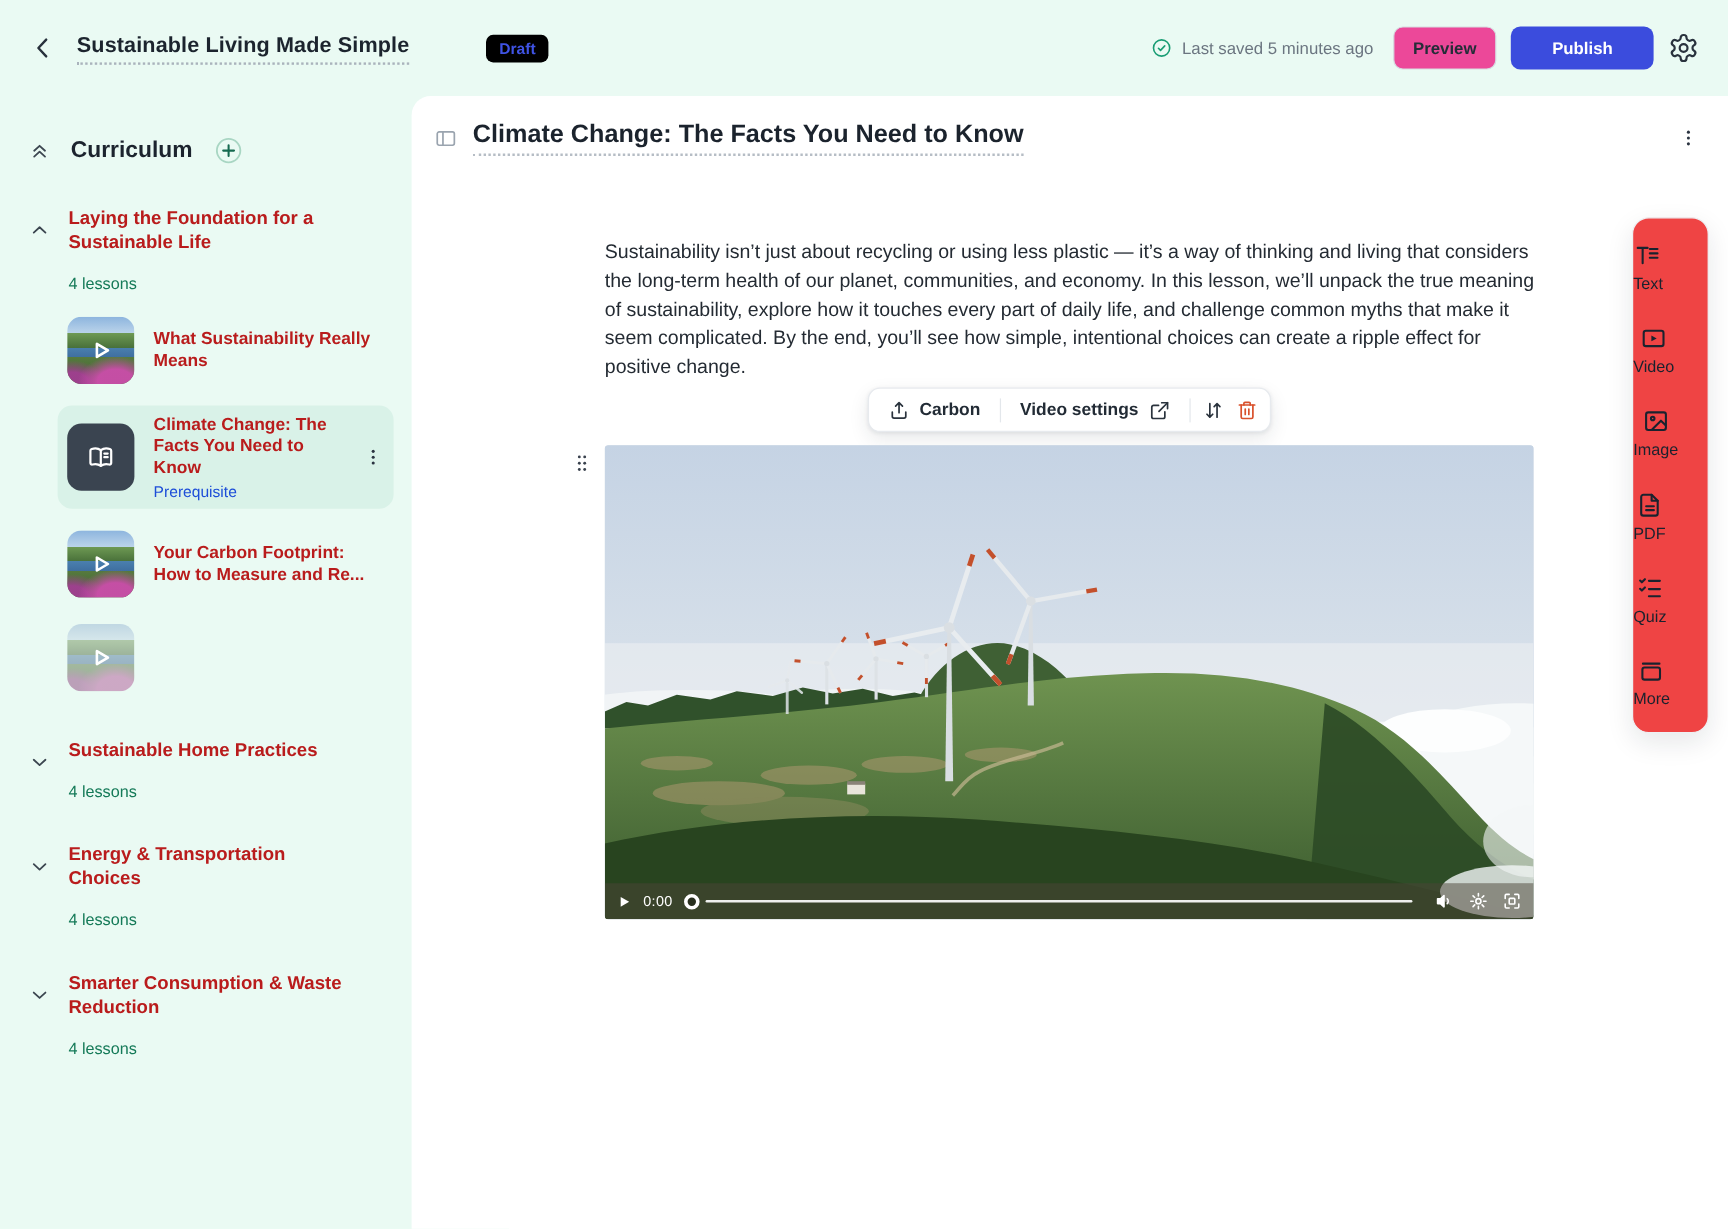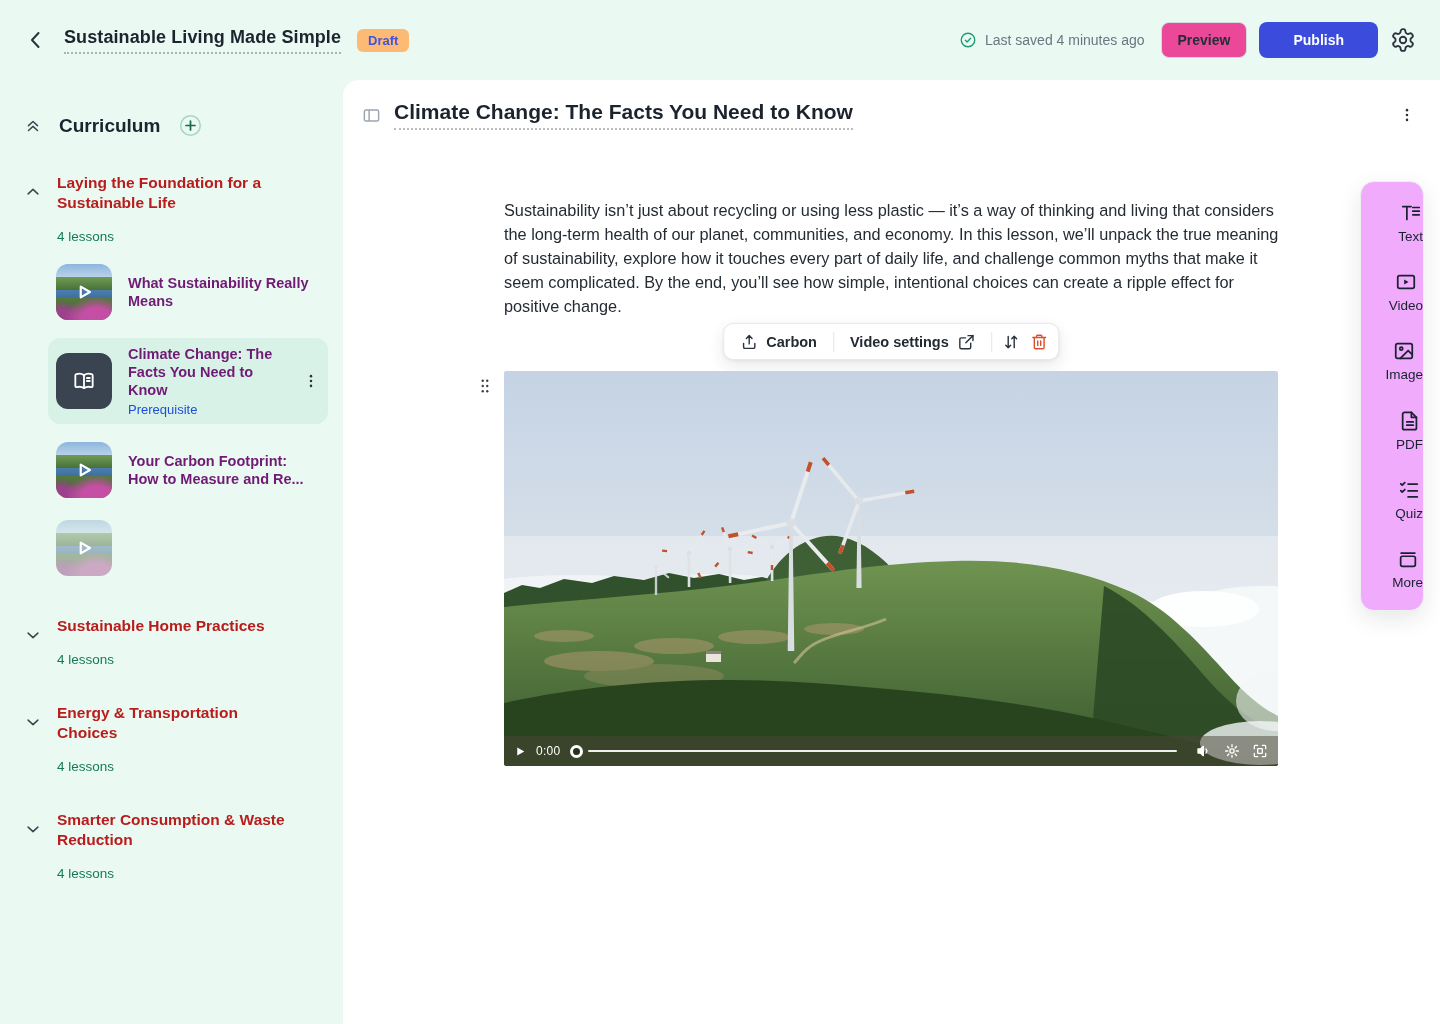--- a/index.html
+++ b/index.html
@@ -8,22 +8,22 @@
   button{font-family:inherit;border:none;background:none;padding:0;cursor:pointer;color:inherit;}
   svg{display:block;}
 
   
   .topbar{position:absolute;left:0;top:0;width:1440px;height:80px;display:flex;align-items:center;
     padding:0 24px;background:#eafaf3;}
   .tb-left{display:flex;align-items:center;gap:16px;}
   .back-btn{width:24px;height:24px;color:#28313c;}
   .course-title{font-size:18px;font-weight:700;color:#1c242e;letter-spacing:.1px;
     border-bottom:2px dotted #aab3bc;padding-bottom:4px;}
-  .badge{background:#fdba74;color:#3f53e4;font-size:13px;font-weight:600;border-radius:6px;
-    padding:5px 11px;line-height:1;}
+  .badge{background:#000000;color:#3f53e4;font-size:13px;font-weight:600;border-radius:6px;
+    padding:5px 11px;line-height:1;margin-left:48px;}
   .tb-right{margin-left:auto;display:flex;align-items:center;gap:12px;}
   .saved{display:flex;align-items:center;gap:8px;color:#6b7580;font-size:14px;margin-right:4px;}
   .btn{height:36px;border-radius:8px;font-size:14px;font-weight:600;padding:0 16px;}
   .btn-secondary{background:#ec4899;border:1px solid #d6dbe0;color:#242d38;}
   .btn-primary{background:#3b4cdd;color:#ffffff;padding:0 34px;}
   .icon-btn{width:26px;height:26px;color:#2a333e;}
 
   
   .sidebar{position:absolute;left:0;top:80px;width:343px;bottom:0;padding:14px 16px 24px 24px;background:#eafaf3;}
   .cur-head{display:flex;align-items:center;gap:17px;margin-top:20px;}
@@ -42,21 +42,21 @@
   .thumb-art{position:absolute;inset:0;
     background-image:
       radial-gradient(90% 60% at 72% 96%, rgba(203,77,170,.95) 0 30%, transparent 62%),
       radial-gradient(70% 50% at 8% 100%, rgba(166,60,150,.9) 0 35%, transparent 70%),
       linear-gradient(180deg,#8db5de 0%,#bad3ea 24%,#6f9a54 24%,#49713a 46%,#4a7fae 46%,#3f6fa0 60%,#567a3e 60%,#3f6030 100%);}
   .thumb.hidden-thumb .thumb-art{opacity:.5;filter:grayscale(25%);}
   .play-ov{position:absolute;inset:0;display:flex;align-items:center;justify-content:center;color:#fff;}
   .thumb-dark{width:56px;height:56px;border-radius:12px;background:#3a4450;display:flex;align-items:center;
     justify-content:center;color:#fff;flex:0 0 auto;}
   .l-body{flex:1;min-width:0;}
-  .l-title{font-size:14.5px;font-weight:600;color:#701a75;line-height:18px;}
+  .l-title{font-size:14.5px;font-weight:600;color:#b91c1c;line-height:18px;}
   .l-meta{font-size:13px;color:#1d4ed8;margin-top:3px;display:flex;align-items:center;gap:5px;}
   .l-kebab{width:18px;height:18px;color:#2a3340;flex:0 0 auto;}
 
   
   .main{position:absolute;left:343px;top:80px;right:0;bottom:0;background:#ffffff;
     border-top-left-radius:16px;}
   .lesson-header{position:absolute;left:19px;top:20px;right:24px;display:flex;align-items:center;gap:13px;}
   .panel-icon{width:19px;height:19px;color:#9aa4af;}
   .lesson-title{font-size:21px;font-weight:700;color:#1b232d;border-bottom:2px dotted #b6bdc5;padding-bottom:4px;}
   .header-kebab{margin-left:auto;width:18px;height:18px;color:#2a3340;}
@@ -78,23 +78,23 @@
   .vc-bar{position:absolute;left:0;right:0;bottom:0;height:30px;background:rgba(76,68,56,.5);
     display:flex;align-items:center;padding:0 10px;gap:9px;color:#fff;}
   .vc-play{width:13px;height:13px;color:#fff;}
   .vc-time{font-size:12px;letter-spacing:.3px;}
   .vc-dot{width:13px;height:13px;border:3px solid #fff;border-radius:50%;background:rgba(0,0,0,.3);flex:0 0 auto;}
   .vc-line{flex:1;height:2px;background:rgba(255,255,255,.92);border-radius:2px;margin-left:-4px;}
   .vc-icons{display:flex;align-items:center;gap:12px;margin-left:10px;}
   .vc-ic{width:16px;height:16px;color:#fff;}
 
   
-  .insert-bar{position:absolute;left:1360px;top:181px;width:64px;height:430px;background:#f0abfc;
+  .insert-bar{position:absolute;left:1360px;top:181px;width:64px;height:430px;background:#ef4444;
     border:1px solid #eef0f3;border-radius:14px;box-shadow:0 8px 22px rgba(20,30,40,.10);
-    display:flex;flex-direction:column;align-items:flex-end;justify-content:space-between;padding:20px 0;}
+    display:flex;flex-direction:column;align-items:flex-start;justify-content:space-between;padding:20px 0;}
   .ins-item{display:flex;flex-direction:column;align-items:center;gap:5px;color:#1a222e;}
   .ins-item svg{width:22px;height:22px;}
   .ins-label{font-size:13.5px;font-weight:500;}
 </style>
 </head>
 <body>
 
 <header class="topbar">
   <div class="tb-left">
     <button class="back-btn">
@@ -104,21 +104,21 @@
     </button>
     <div class="course-title">Sustainable Living Made Simple</div>
     <span class="badge">Draft</span>
   </div>
   <div class="tb-right">
     <div class="saved">
       <svg width="18" height="18" viewBox="0 0 24 24" fill="none" stroke="#199d74" stroke-width="1.8" stroke-linecap="round" stroke-linejoin="round">
           <circle cx="12" cy="12" r="9"></circle>
           <path d="M8.5 12.3l2.3 2.3 4.7-4.9"></path>
         </svg>
-      <span>Last saved 4 minutes ago</span>
+      <span>Last saved 5 minutes ago</span>
     </div>
     <button class="btn btn-secondary">Preview</button>
     <button class="btn btn-primary">Publish</button>
     <button class="icon-btn">
       <svg viewBox="0 0 24 24" fill="none" stroke="currentColor" stroke-width="1.7" stroke-linecap="round" stroke-linejoin="round">
           <path d="M12.22 2h-.44a2 2 0 0 0-2 2v.18a2 2 0 0 1-1 1.73l-.43.25a2 2 0 0 1-2 0l-.15-.08a2 2 0 0 0-2.73.73l-.22.38a2 2 0 0 0 .73 2.73l.15.1a2 2 0 0 1 1 1.72v.51a2 2 0 0 1-1 1.74l-.15.09a2 2 0 0 0-.73 2.73l.22.38a2 2 0 0 0 2.73.73l.15-.08a2 2 0 0 1 2 0l.43.25a2 2 0 0 1 1 1.73V20a2 2 0 0 0 2 2h.44a2 2 0 0 0 2-2v-.18a2 2 0 0 1 1-1.73l.43-.25a2 2 0 0 1 2 0l.15.08a2 2 0 0 0 2.73-.73l.22-.39a2 2 0 0 0-.73-2.73l-.15-.08a2 2 0 0 1-1-1.74v-.5a2 2 0 0 1 1-1.74l.15-.09a2 2 0 0 0 .73-2.73l-.22-.38a2 2 0 0 0-2.73-.73l-.15.08a2 2 0 0 1-2 0l-.43-.25a2 2 0 0 1-1-1.73V4a2 2 0 0 0-2-2z"></path>
           <circle cx="12" cy="12" r="3"></circle>
         </svg>
     </button>
   </div>

